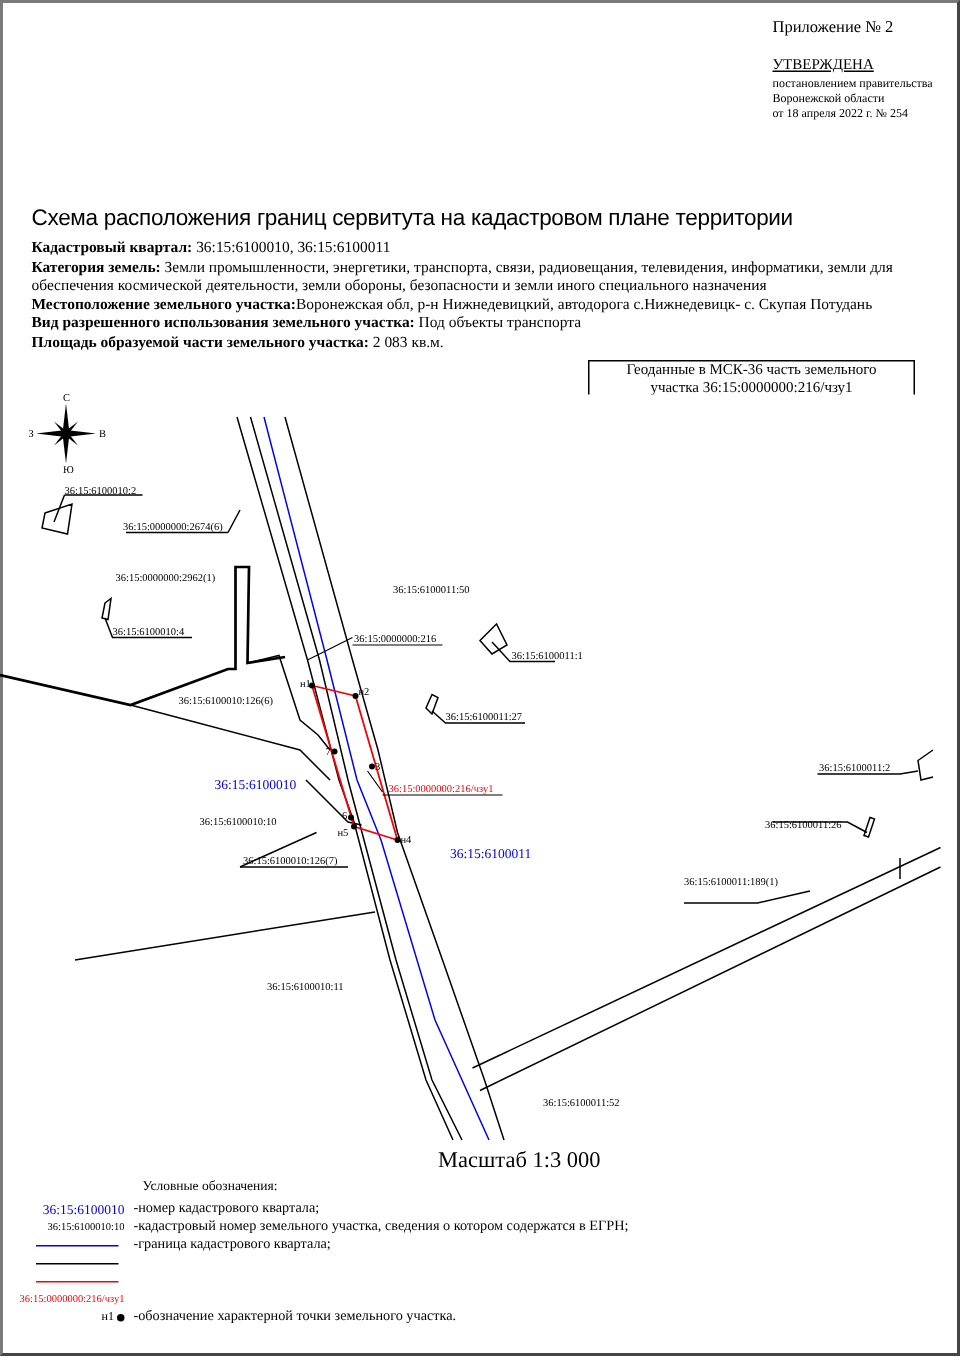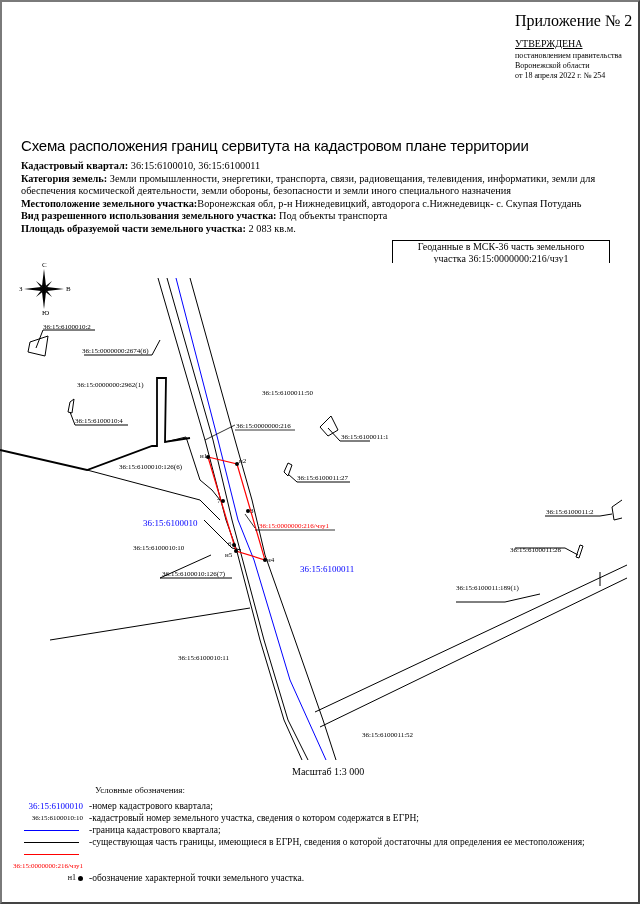--- a/index.html
+++ b/index.html
@@ -1,32 +1,32 @@
 <!DOCTYPE html>
 <html><head>
 <meta charset="utf-8">
 <style>
   html, body { margin: 0; padding: 0; background: #fff; }
   body { width: 640px; height: 905px; position: relative; overflow: hidden;
          font-family: "Liberation Serif", serif; color: #000; }
   .frame { position: absolute; left: 0; top: 0; width: 636px; height: 900px;
            border-left: 2px solid #7a7a7a; border-top: 2px solid #7a7a7a;
            border-right: 2px solid #444; border-bottom: 2px solid #444; }
-  .appendix { position: absolute; left: 515px; top: 12px; font-size: 16px; }
+  .appendix { position: absolute; left: 515px; top: 12px; font-size: 11px; }
   .approved { position: absolute; left: 515px; top: 37px; font-size: 8px; line-height: 10px; }
   .approved .big { font-size: 10px; line-height: 14px; text-decoration: underline; }
   .title { position: absolute; left: 21px; top: 137px; font-size: 15px; font-family: "Liberation Sans", sans-serif; letter-spacing: -0.2px;}
   .info { position: absolute; left: 21px; top: 160px; font-size: 10.3px; line-height: 12.5px; width: 600px; }
   .info b { font-weight: bold; }
   .geobox { position: absolute; left: 392px; top: 240px; width: 216px; height: 22px;
             border-left: 1px solid #000; border-right: 1px solid #000; border-top: 1px solid #000;
             overflow: hidden; font-size: 10px; font-weight: normal; text-align: center; line-height: 12px; }
   .geobox .l2 { display:block; margin-top: 0px; }
   svg.map { position: absolute; left: 0; top: 255px; }
-  .scale { position: absolute; left: 292px; top: 766px; font-size: 10px; }
+  .scale { position: absolute; left: 292px; top: 766px; font-size: 15px; }
   .legend-title { position: absolute; left: 95px; top: 785px; font-size: 9px; }
   .legend { position: absolute; left: 0; top: 800px; width: 640px; font-size: 9.5px; }
   .lrow { position: absolute; left: 0; height: 12px; width: 640px; }
   .lsym { position: absolute; right: 557px; text-align: right; font-size: 8px; white-space: nowrap; line-height: 12px; }
   .ltxt { position: absolute; left: 89px; white-space: nowrap; line-height: 12px; }
   .line-sym { position: absolute; left: 24px; width: 55px; top: 6px; height: 0; }
   .dot { display:inline-block; width:5px; height:5px; border-radius:50%; background:#000; vertical-align: middle; margin-left:2px;}
   .maplabel { font-family: "Liberation Serif", serif; font-size: 7px; fill: #000; }
 </style>
 </head>
@@ -168,21 +168,20 @@
   <div class="lrow" style="top:12px">
     <span class="lsym" style="font-size:7px">36:15:6100010:10</span>
     <span class="ltxt">-кадастровый номер земельного участка, сведения о котором содержатся в ЕГРН;</span>
   </div>
   <div class="lrow" style="top:24px">
     <div class="line-sym" style="border-top:1.5px solid #0000ff"></div>
     <span class="ltxt">-граница кадастрового квартала;</span>
   </div>
   <div class="lrow" style="top:36px">
     <div class="line-sym" style="border-top:1.5px solid #000"></div>
-    <span class="ltxt">-существующая часть границы, имеющиеся в ЕГРН, сведения о которой достаточны для определения ее местоположения;</span>
   </div>
   <div class="lrow" style="top:48px">
     <div class="line-sym" style="border-top:1.5px solid #ff0000"></div>
   </div>
   <div class="lrow" style="top:60px">
     <span class="lsym" style="color:#ff0000;font-size:7px">36:15:0000000:216/чзу1</span>
   </div>
   <div class="lrow" style="top:72px">
     <span class="lsym" style="font-size:8px"><span>н1</span><span class="dot"></span></span>
     <span class="ltxt">-обозначение характерной точки земельного участка.</span>

